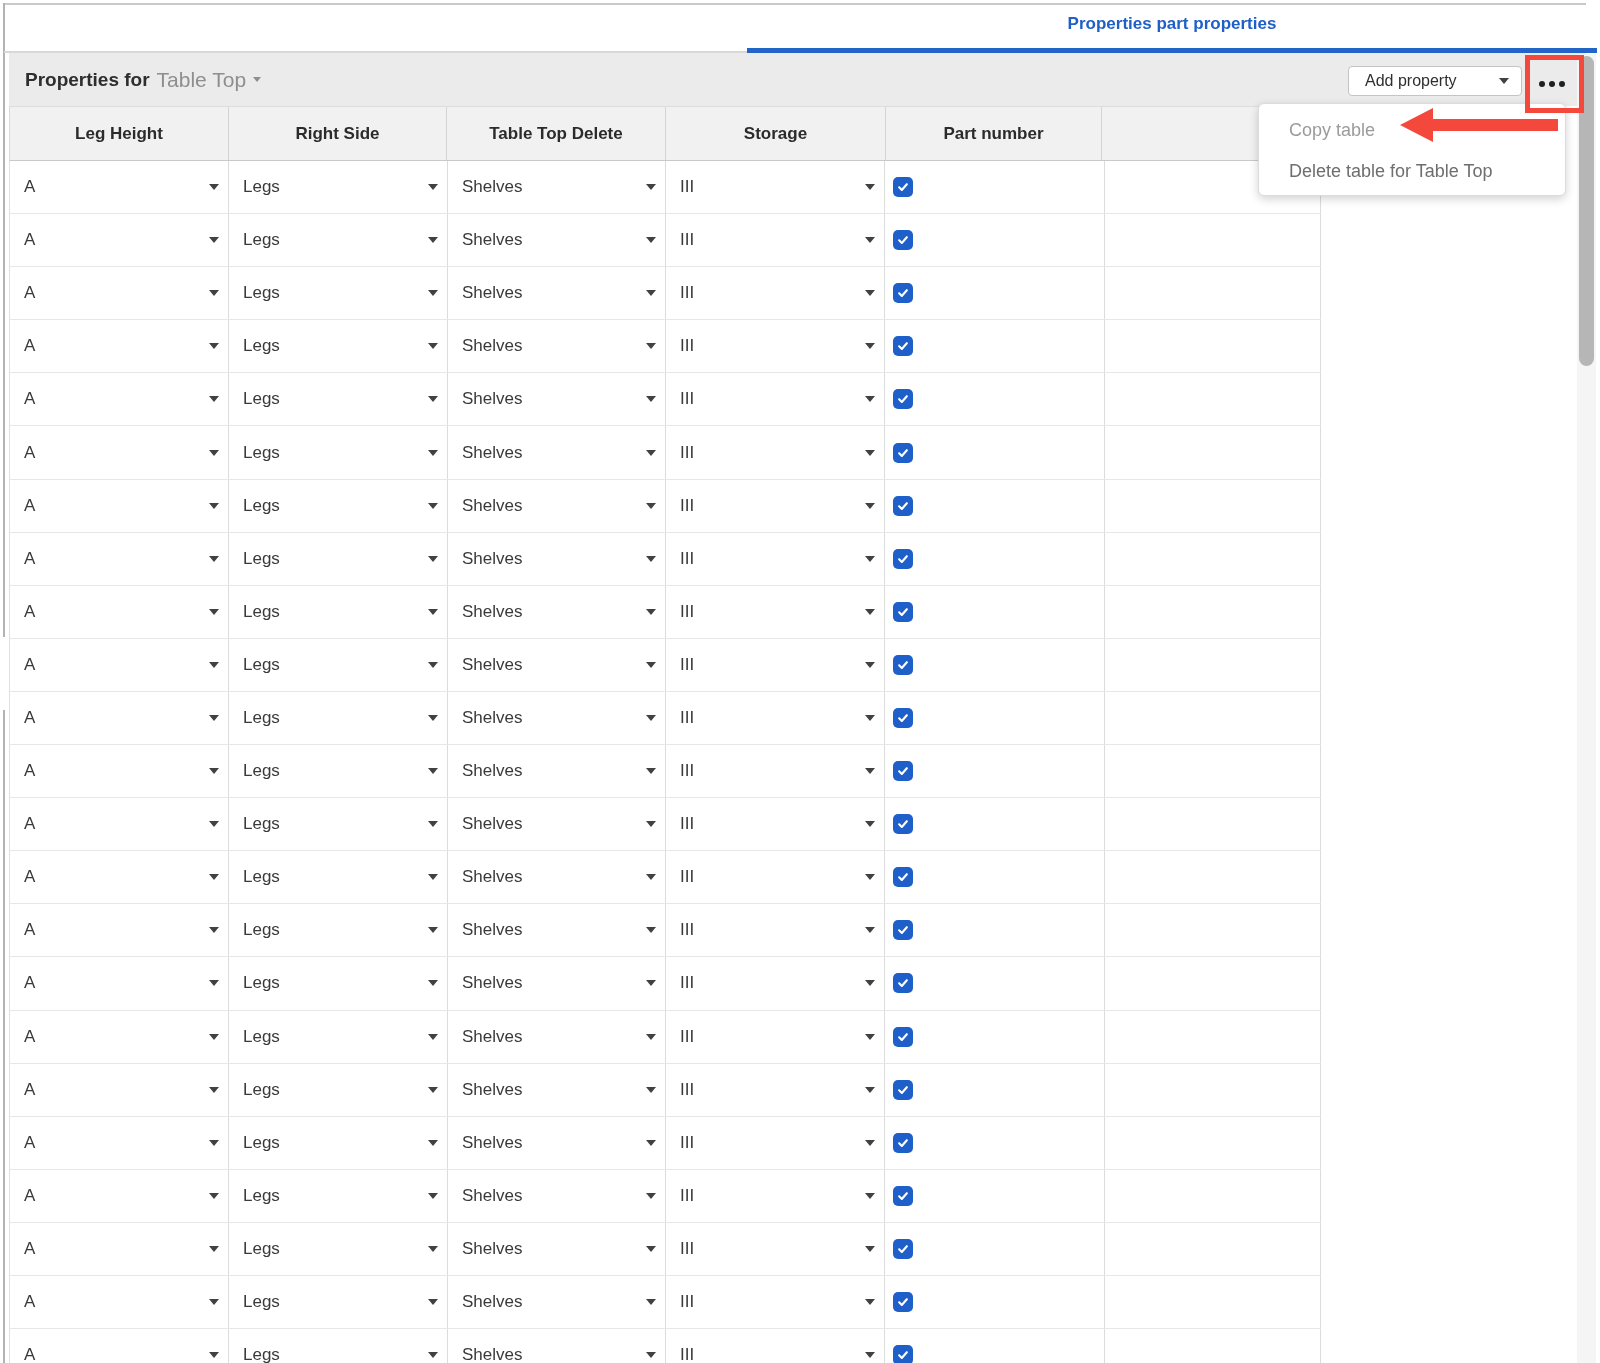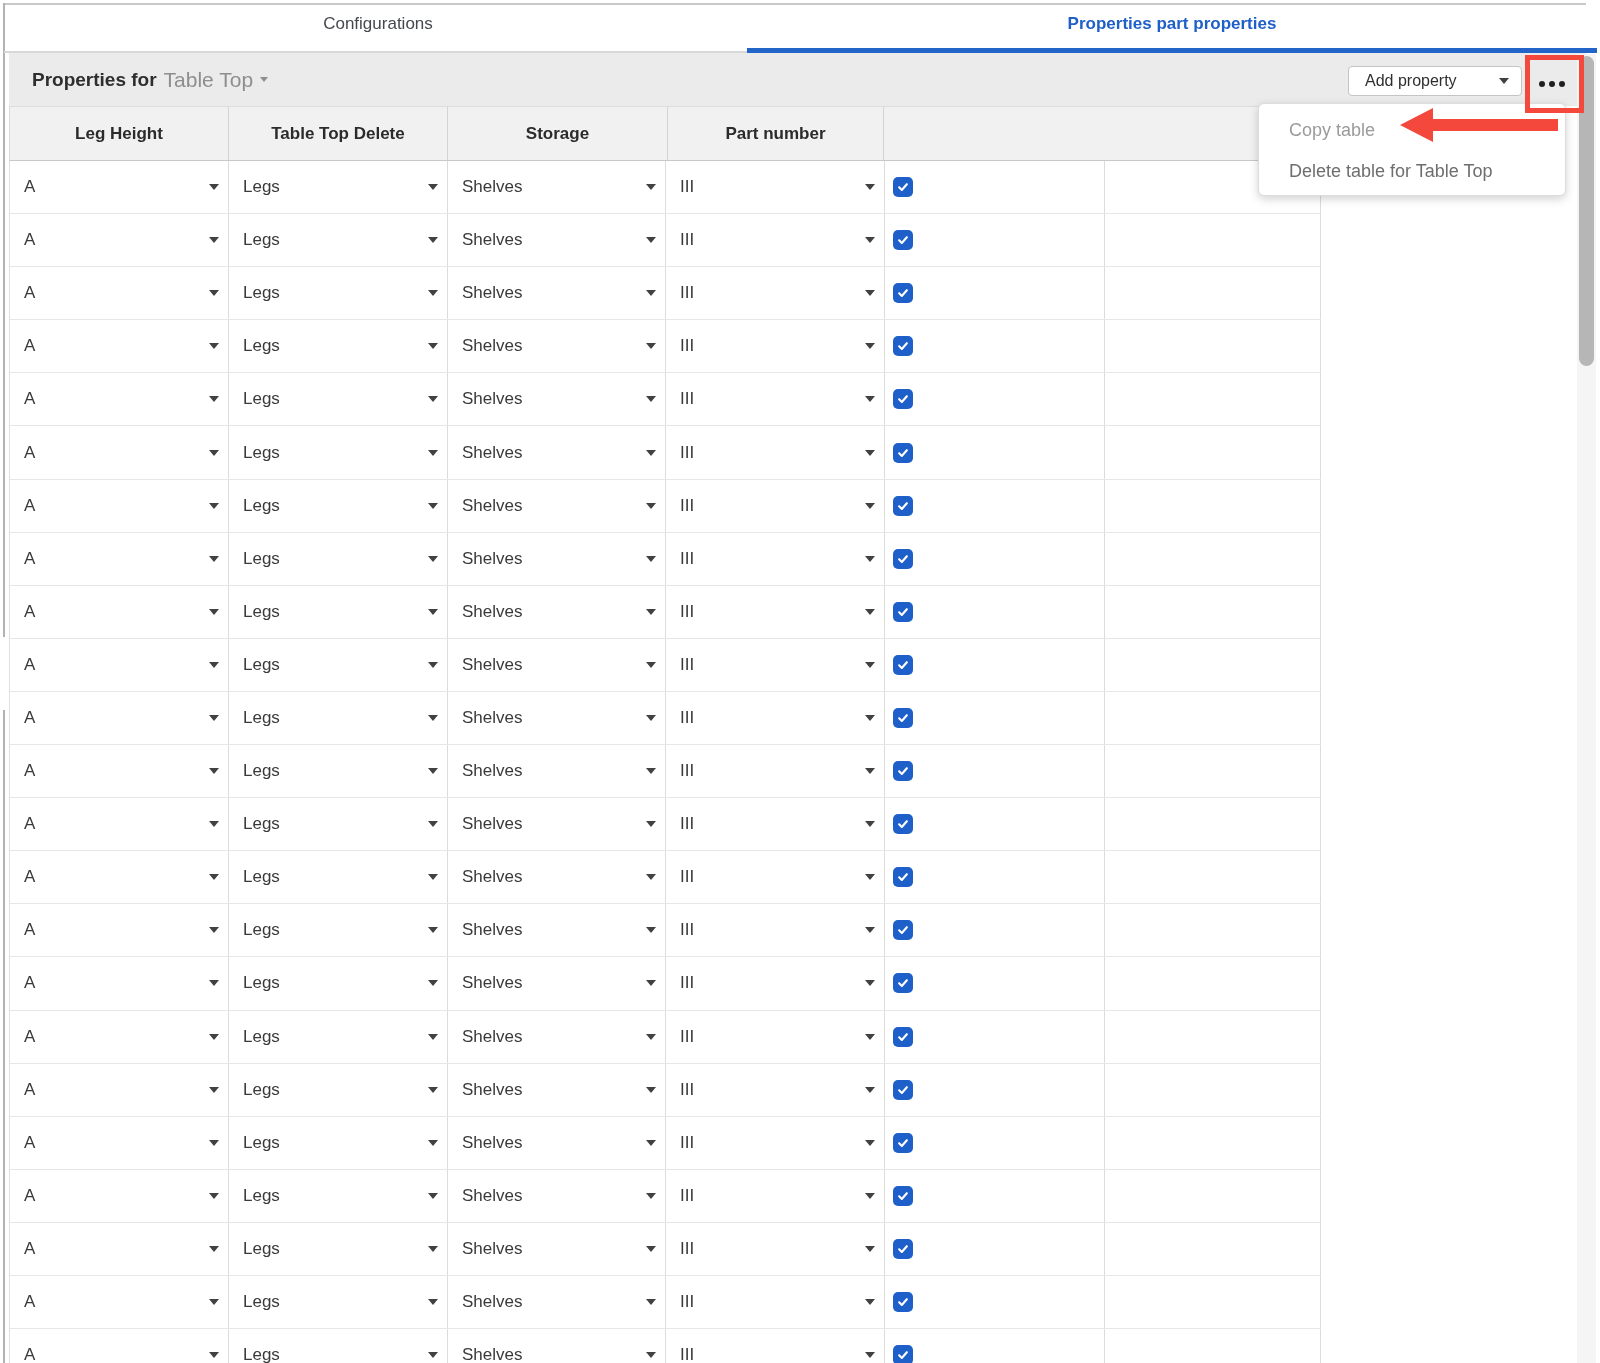--- a/index.html
+++ b/index.html
@@ -16,21 +16,21 @@
   
   .tab { position:absolute; top:0; height:48px; display:flex; align-items:center; justify-content:center;
          font-size:17px; color:#45484d; cursor:pointer; }
   .tab.t1 { left:9px; width:738px; }
   .tab.t2 { left:747px; width:850px; color:#1e5fc8; font-weight:bold; }
   .underline-inactive { position:absolute; left:4px; top:51px; width:743px; height:2px; background:#d8d8d8; }
   .underline-active   { position:absolute; left:747px; top:48px; width:850px; height:5px; background:#2264c7; }
 
   
   .toolbar { position:absolute; left:9px; top:53px; width:1577px; height:53px; background:#ebebeb; }
-  .tb-title { position:absolute; left:23px; top:0; height:53px; display:flex; align-items:center; gap:7px; }
+  .tb-title { position:absolute; left:16px; top:0; height:53px; display:flex; align-items:center; gap:7px; }
   .tb-title .prefix { font-size:19px; font-weight:bold; color:#2e2e2e; }
   .tb-title .target { font-size:21px; color:#8e8e8e; }
   .caret { width:0; height:0; border-left:5px solid transparent; border-right:5px solid transparent; border-top:6px solid #414141; }
   .caret.gray  { border-top-color:#8e8e8e; border-left-width:4px; border-right-width:4px; border-top-width:5px; }
   .caret.small { border-left-width:5px; border-right-width:5px; border-top-width:6px; }
 
   .add-btn { position:absolute; left:1339px; top:13px; width:174px; height:30px; background:#fff;
              border:1px solid #c4c4c4; border-radius:4px; display:flex; align-items:center;
              justify-content:space-between; padding:0 12px 0 16px; cursor:pointer; }
   .add-btn .lbl { font-size:16px; color:#2f2f2f; }
@@ -75,21 +75,20 @@
 </style>
 </head>
 <body>
 
 <div id="canvas">
 
   <div class="frame-top"></div>
   <div class="frame-left seg1"></div>
   <div class="frame-left seg2"></div>
 
-  <div class="tab t1">Configurations</div>
   <div class="tab t2">Properties part properties</div>
   <div class="underline-inactive"></div>
   <div class="underline-active"></div>
 
   <div class="toolbar">
     <div class="tb-title">
       <span class="prefix">Properties for</span>
       <span class="target">Table Top</span>
       <span class="caret gray"></span>
     </div>
@@ -99,20 +98,21 @@
     </div>
     <div class="dots-btn">
       <span class="dot"></span>
       <span class="dot"></span>
       <span class="dot"></span>
     </div>
   </div>
 
   <div class="thead">
     <div class="th" style="width:219px">Leg Height</div>
+    <div class="th" style="width:218px">Right Side</div>
     <div class="th" style="width:219px">Table Top Delete</div>
     <div class="th" style="width:220px">Storage</div>
     <div class="th" style="width:216px">Part number</div>
   </div>
 
   <div class="tbody" id="tbody">
       <div class="trow">
         <div class="td" style="width: 219px;">
           <div class="dd">
             <span class="val">A</span>

